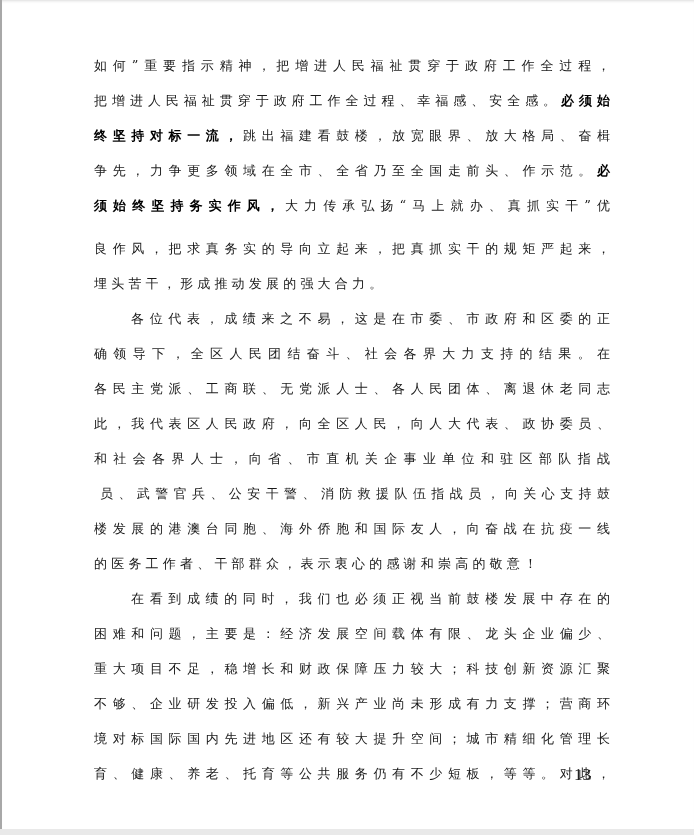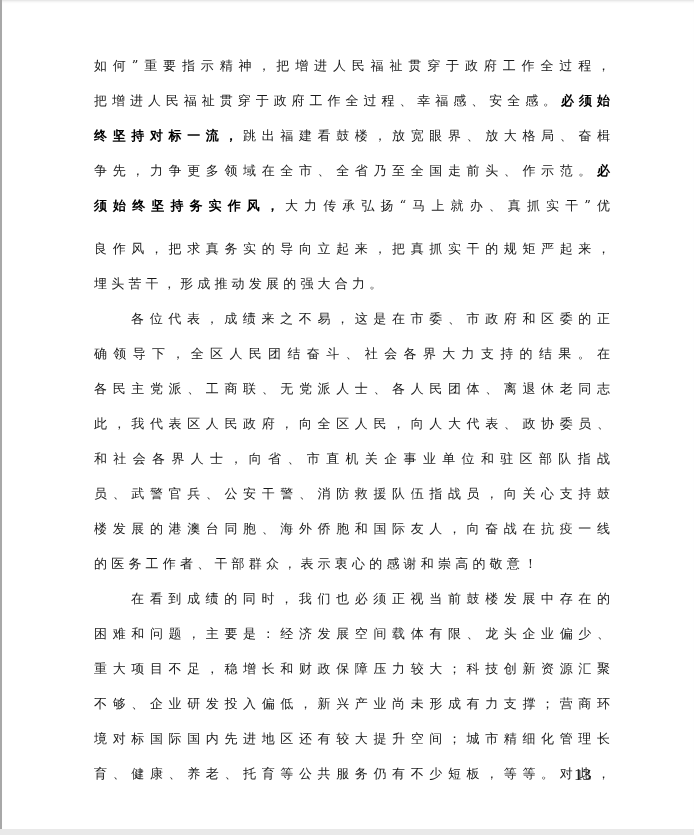--- a/index.html
+++ b/index.html
@@ -53,21 +53,21 @@
       <div class="line" style="letter-spacing: 0px;"><span class="seg b">终坚持对标一流，</span><span class="seg">跳出福建看鼓楼，放宽眼界、放大格局、奋楫</span></div>
       <div class="line" style="letter-spacing: 0px;"><span class="seg">争先，力争更多领域在全市、全省乃至全国走前头、作示范。</span><span class="seg b">必</span></div>
       <div class="line" style="letter-spacing: 0px;"><span class="seg b">须始终坚持务实作风，</span><span class="seg">大力传承弘扬“马上就办、真抓实干”优</span></div>
       <div class="line" style="letter-spacing: 0px; margin-top: 8px;"><span class="seg">良作风，把求真务实的导向立起来，把真抓实干的规矩严起来，</span></div>
       <div class="line last"><span class="seg">埋头苦干，形成推动发展的强大合力。</span></div>
       <div class="line indent" style="letter-spacing: 0px;"><span class="seg">各位代表，成绩来之不易，这是在市委、市政府和区委的正</span></div>
       <div class="line" style="letter-spacing: 0px;"><span class="seg">确领导下，全区人民团结奋斗、社会各界大力支持的结果。在</span></div>
       <div class="line" style="letter-spacing: 0px;"><span class="seg">各民主党派、工商联、无党派人士、各人民团体、离退休老同志</span></div>
       <div class="line" style="letter-spacing: 0px;"><span class="seg">此，我代表区人民政府，向全区人民，向人大代表、政协委员、</span></div>
       <div class="line" style="letter-spacing: 0px;"><span class="seg">和社会各界人士，向省、市直机关企事业单位和驻区部队指战</span></div>
-      <div class="line" style="letter-spacing: 0px;"><span class="seg">员、武警官兵、公安干警、消防救援队伍指战员，向关心支持鼓</span></div>
+      <div class="line" style="letter-spacing: 0px; margin-left: 6px;"><span class="seg">员、武警官兵、公安干警、消防救援队伍指战员，向关心支持鼓</span></div>
       <div class="line" style="letter-spacing: 0px;"><span class="seg">楼发展的港澳台同胞、海外侨胞和国际友人，向奋战在抗疫一线</span></div>
       <div class="line last"><span class="seg">的医务工作者、干部群众，表示衷心的感谢和崇高的敬意！</span></div>
       <div class="line indent" style="letter-spacing: 0px;"><span class="seg">在看到成绩的同时，我们也必须正视当前鼓楼发展中存在的</span></div>
       <div class="line" style="letter-spacing: 0px;"><span class="seg">困难和问题，主要是：经济发展空间载体有限、龙头企业偏少、</span></div>
       <div class="line" style="letter-spacing: 0px;"><span class="seg">重大项目不足，稳增长和财政保障压力较大；科技创新资源汇聚</span></div>
       <div class="line" style="letter-spacing: 0px;"><span class="seg">不够、企业研发投入偏低，新兴产业尚未形成有力支撑；营商环</span></div>
       <div class="line" style="letter-spacing: 0px;"><span class="seg">境对标国际国内先进地区还有较大提升空间；城市精细化管理长</span></div>
       <div class="line" style="letter-spacing: 0px;"><span class="seg">育、健康、养老、托育等公共服务仍有不少短板，等等。对此，</span></div>
     </div>
   <div class="pagenum">13</div>

